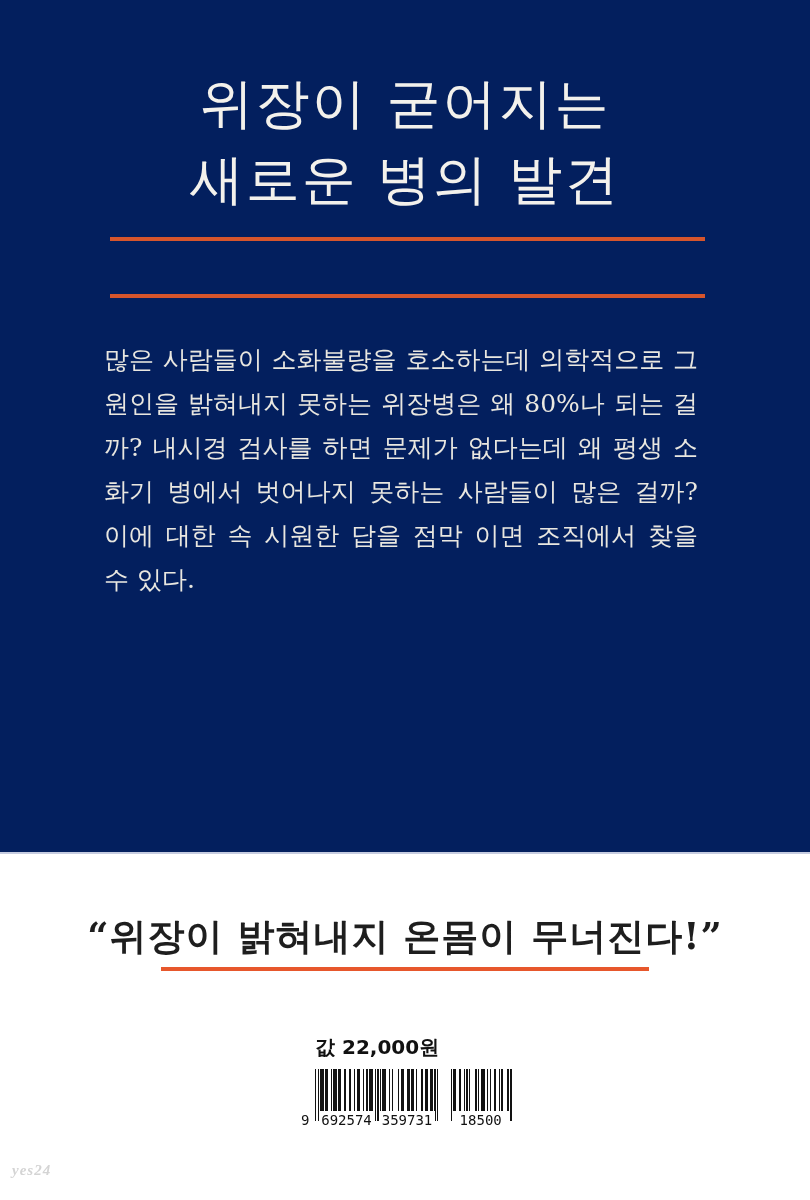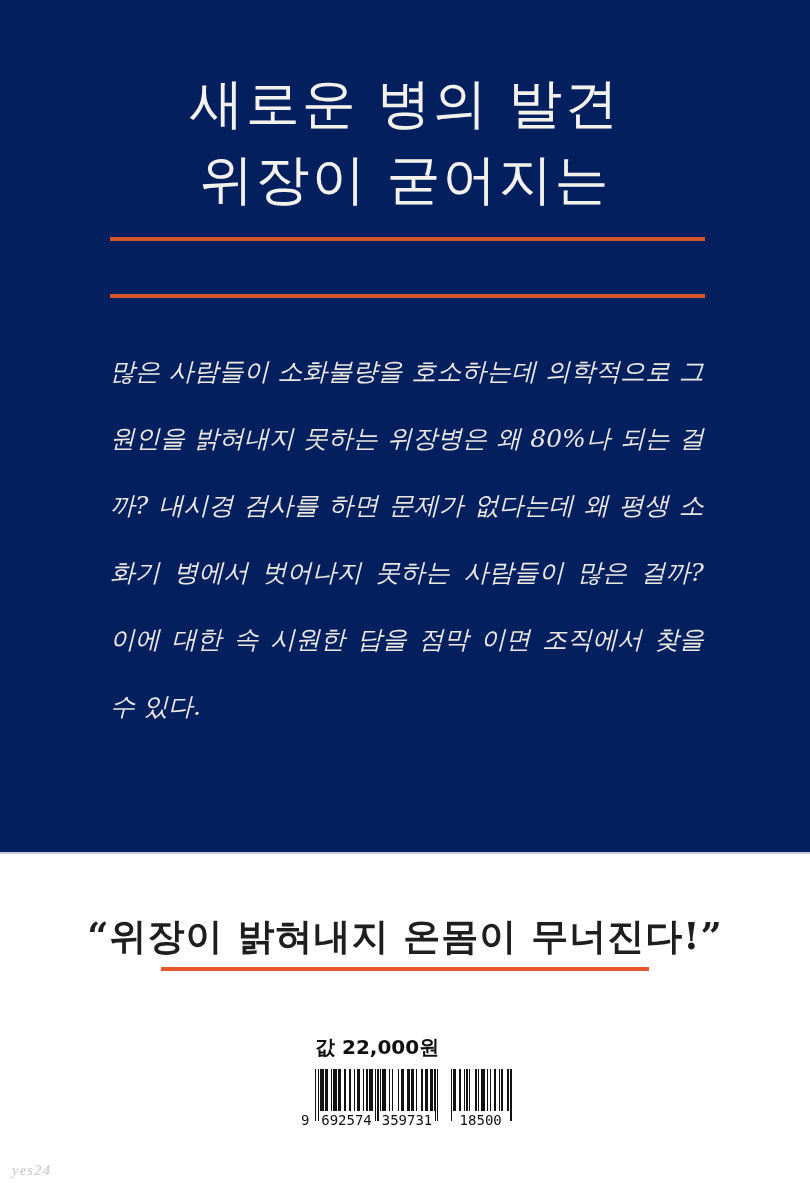--- a/index.html
+++ b/index.html
@@ -35,26 +35,25 @@
   .rule-bottom { top: 294px; }
   .subtitle {
     position: absolute; top: 250px; left: 55px; width: 700px;
     text-align: center;
     font-family: "DejaVu Sans", sans-serif;
     font-weight: bold;
     font-size: 27px; line-height: 32px;
     color: #ffffff;
   }
   .body-text {
-    position: absolute; top: 338px; left: 110px; width: 594px;
+    position: absolute; top: 338px; left: 104px; width: 594px;
     font-family: "DejaVu Serif", serif;
-    font-size: 25px; line-height: 67px;
+    font-size: 25px; line-height: 44px;
     color: #e9e7e0;
     text-align: justify;
-    font-style: italic;
   }
   .body-text p { margin: 0; }
 
   
   .quote {
     position: absolute; top: 912px; left: 0; width: 100%;
     text-align: center;
     font-family: "DejaVu Serif", serif;
     font-weight: bold;
     font-size: 37px;
@@ -107,22 +106,22 @@
     font-style: italic; font-weight: bold;
     font-size: 15px; letter-spacing: 1px;
     color: #d4d4d4;
   }
 </style>
 </head>
 <body>
 
 <div class="cover">
   <div class="title">
+    <div>위장이 굳어지는</div>
     <div>새로운 병의 발견</div>
-    <div>위장이 굳어지는</div>
   </div>
 
   <div class="rule rule-top"></div>
   <div class="rule rule-bottom"></div>
 
   <div class="body-text">
     <p>많은 사람들이 소화불량을 호소하는데 의학적으로 그 원인을 밝혀내지 못하는 위장병은 왜 80%나 되는 걸까? 내시경 검사를 하면 문제가 없다는데 왜 평생 소화기 병에서 벗어나지 못하는 사람들이 많은 걸까? 이에 대한 속 시원한 답을 점막 이면 조직에서 찾을 수 있다.</p>
   </div>
 </div>
 

